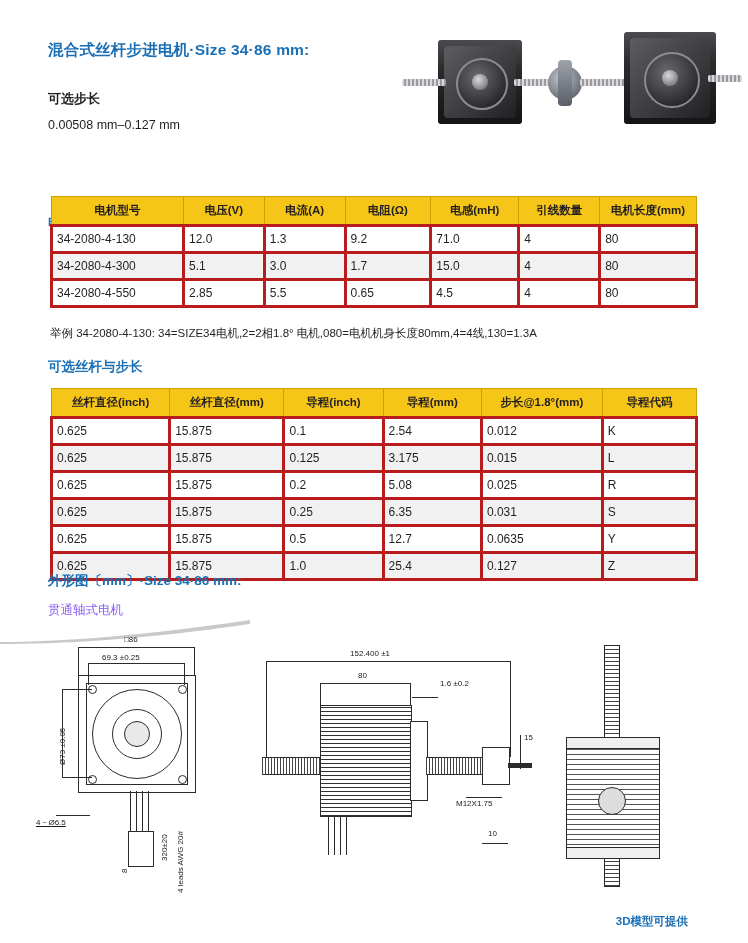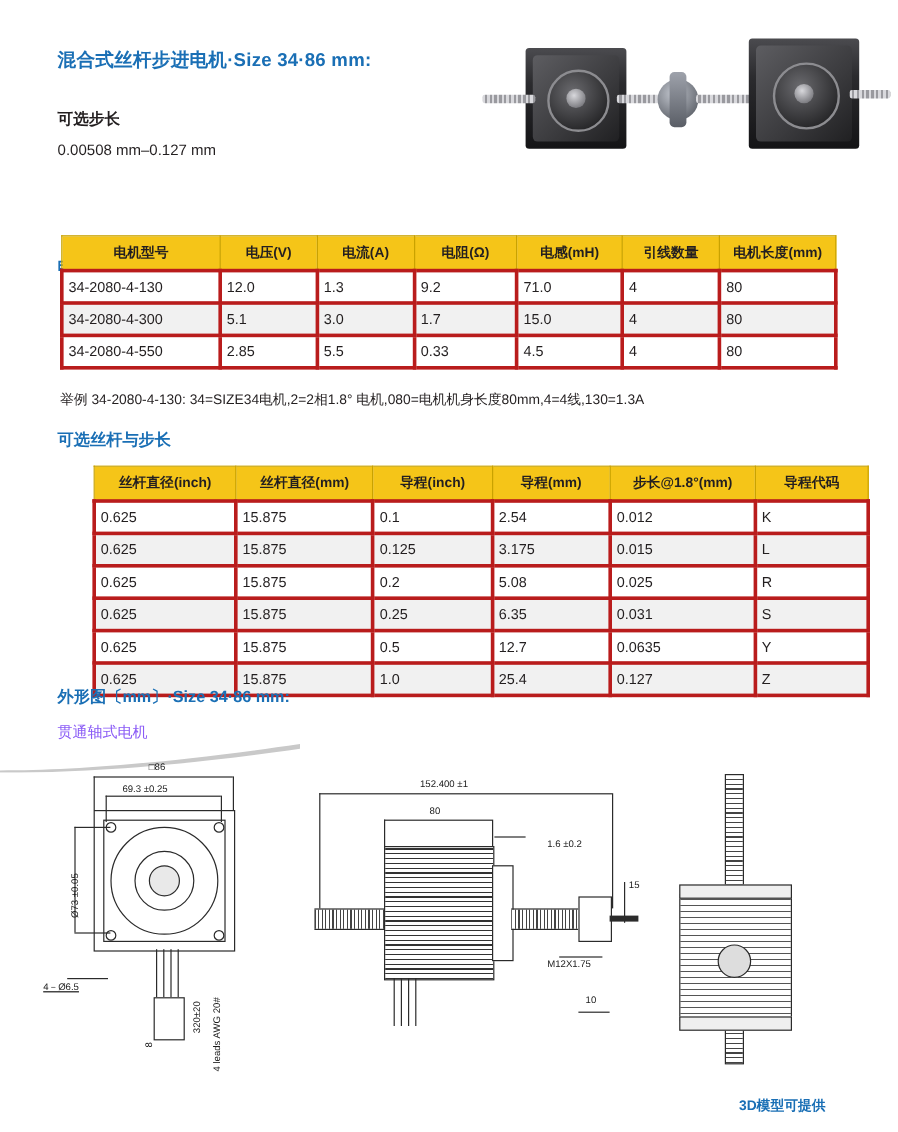--- a/index.html
+++ b/index.html
@@ -282,35 +282,35 @@
         <td>3.0</td>
         <td>1.7</td>
         <td>15.0</td>
         <td>4</td>
         <td>80</td>
       </tr>
       <tr>
         <td>34-2080-4-550</td>
         <td>2.85</td>
         <td>5.5</td>
-        <td>0.33</td>
+        <td>0.65</td>
         <td>4.5</td>
         <td>4</td>
         <td>80</td>
       </tr>
     </tbody>
   </table>
 
   <div class="note" style="left:50px; top:326px; width:660px;">
     <span>举例 34-2080-4-130: 34=SIZE34电机,2=2相1.8° 电机,080=电机机身长度80mm,4=4线,130=1.3A</span>
   </div>
 
   <div class="sec-head" style="left:48px; top:358px;">可选丝杆与步长</div>
 
-  <table class="tbl" style="left:50px; top:388px; width:648px;margin-left:27px;">
+  <table class="tbl" style="left:50px; top:388px; width:648px;">
     <thead>
       <tr>
         <th style="width:118px;">丝杆直径(inch)</th>
         <th style="width:114px;">丝杆直径(mm)</th>
         <th style="width:100px;">导程(inch)</th>
         <th style="width:100px;">导程(mm)</th>
         <th style="width:120px;">步长@1.8°(mm)</th>
         <th style="width:96px;">导程代码</th>
       </tr>
     </thead>
@@ -425,21 +425,21 @@
     <div class="dimv" style="left:266px; top:36px; height:96px;"></div>
     <div class="dimv" style="left:510px; top:36px; height:96px;"></div>
     <div class="dlabel" style="left:350px; top:24px;">152.400 ±1</div>
 
     <div class="dimline" style="left:320px; top:58px; width:90px;"></div>
     <div class="dimv" style="left:320px; top:58px; height:22px;"></div>
     <div class="dimv" style="left:410px; top:58px; height:22px;"></div>
     <div class="dlabel" style="left:358px; top:46px;">80</div>
 
     <div class="dimline" style="left:412px; top:72px; width:26px;"></div>
-    <div class="dlabel" style="left:440px; top:74px;margin-left:16px;">1.6 ±0.2</div>
+    <div class="dlabel" style="left:440px; top:54px;">1.6 ±0.2</div>
 
     <div class="dimv" style="left:520px; top:110px; height:34px;"></div>
     <div class="dlabel" style="left:524px; top:108px;">15</div>
 
     <div class="dimline" style="left:482px; top:218px; width:26px;"></div>
     <div class="dlabel" style="left:488px; top:204px;">10</div>
 
     <div class="dimline" style="left:466px; top:172px; width:36px;"></div>
     <div class="dlabel" style="left:456px; top:174px;">M12X1.75</div>
 

